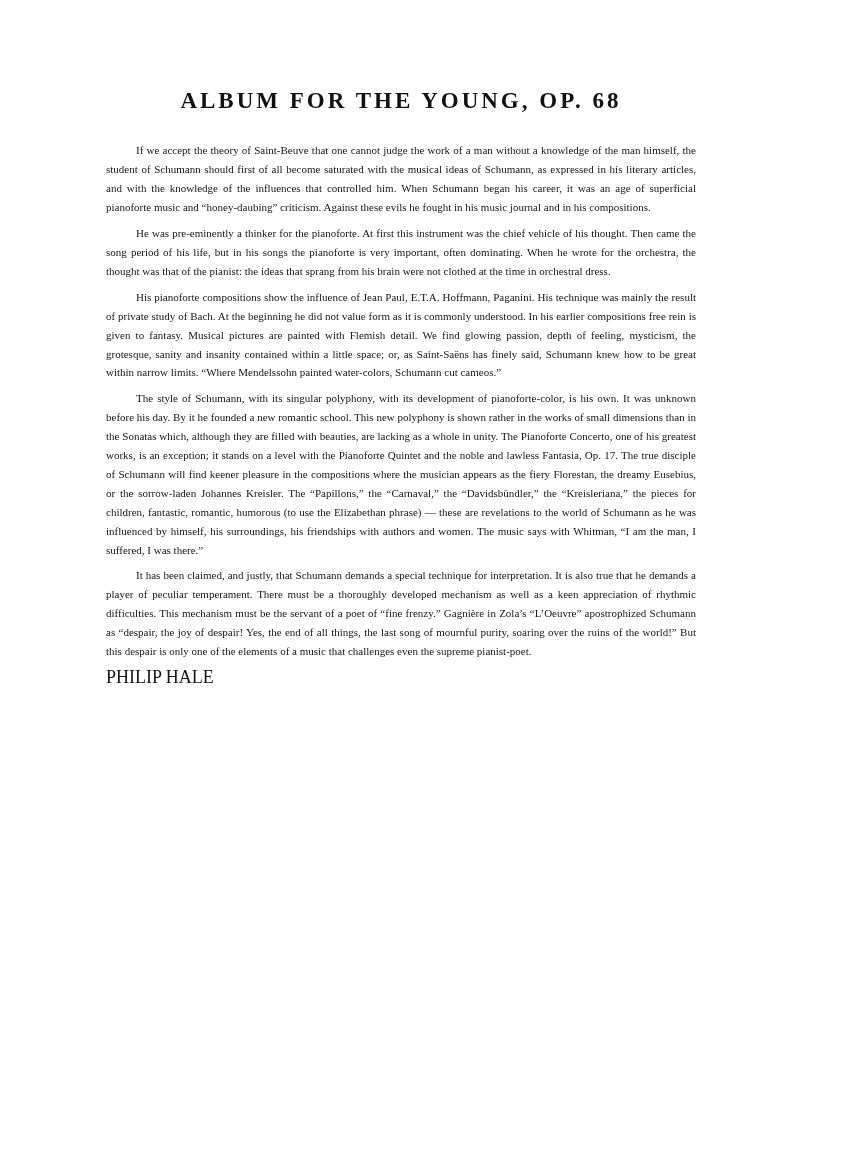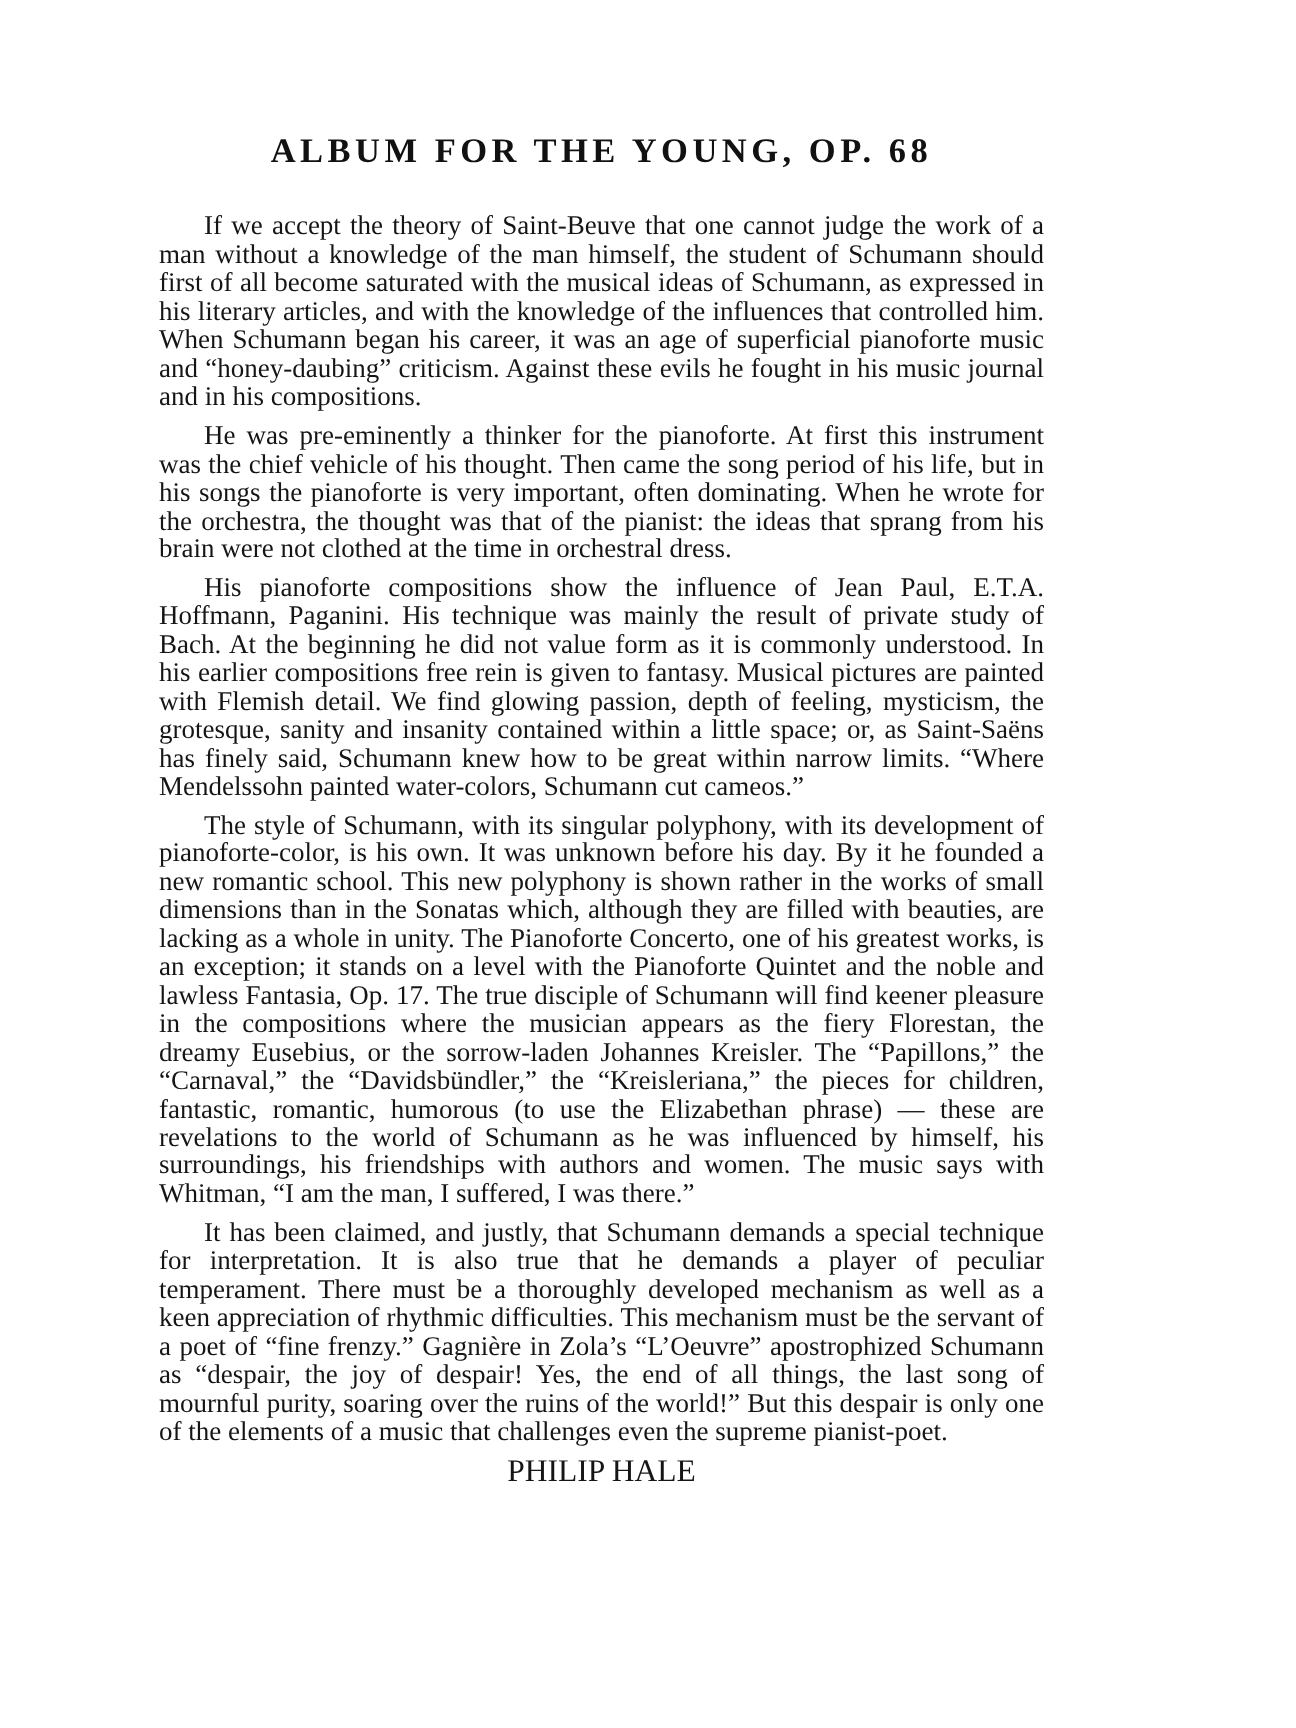--- a/index.html
+++ b/index.html
@@ -27,31 +27,31 @@
     font-size: 23px;
     line-height: 1.28;
     letter-spacing: 3px;
     margin: 0 0 26px 0;
     color: #111111;
   }
   .title-line {
     display: block;
   }
   .body-para {
-    font-size: 18px;
+    font-size: 11px;
     line-height: 18.9px;
     text-align: justify;
     text-indent: 30px;
     margin: 0 0 7px 0;
     color: #151515;
   }
   .signature {
-    font-size: 21px;
+    font-size: 18px;
     line-height: 18.9px;
-    text-align: center;
+    text-align: left;
     margin-top: 3px;
     color: #151515;
   }
 </style>
 </head>
 <body>
 
 <div class="page">
 
   <h1 class="title-block">

